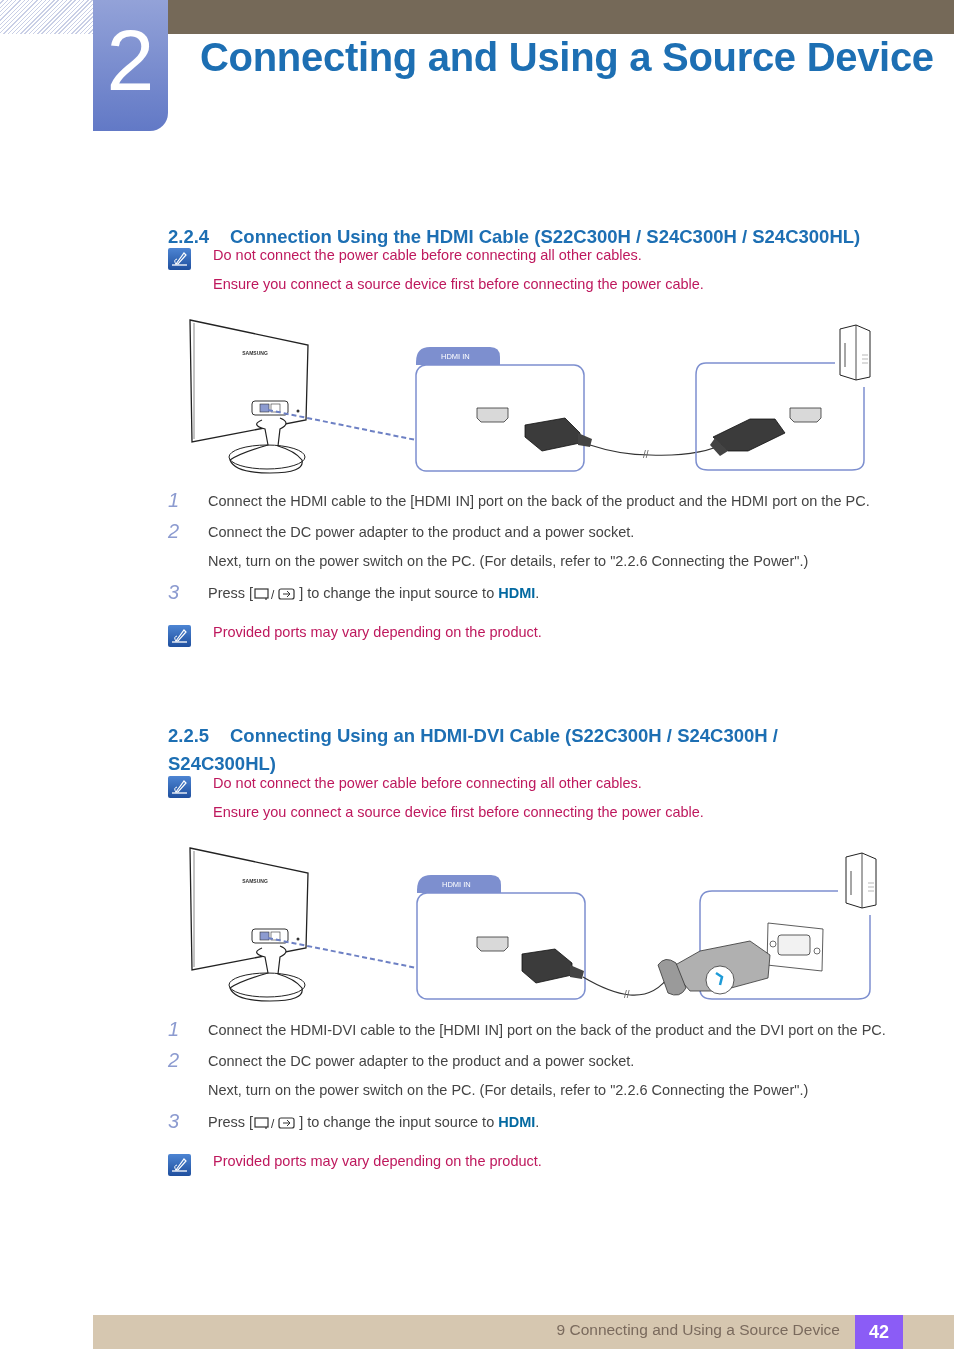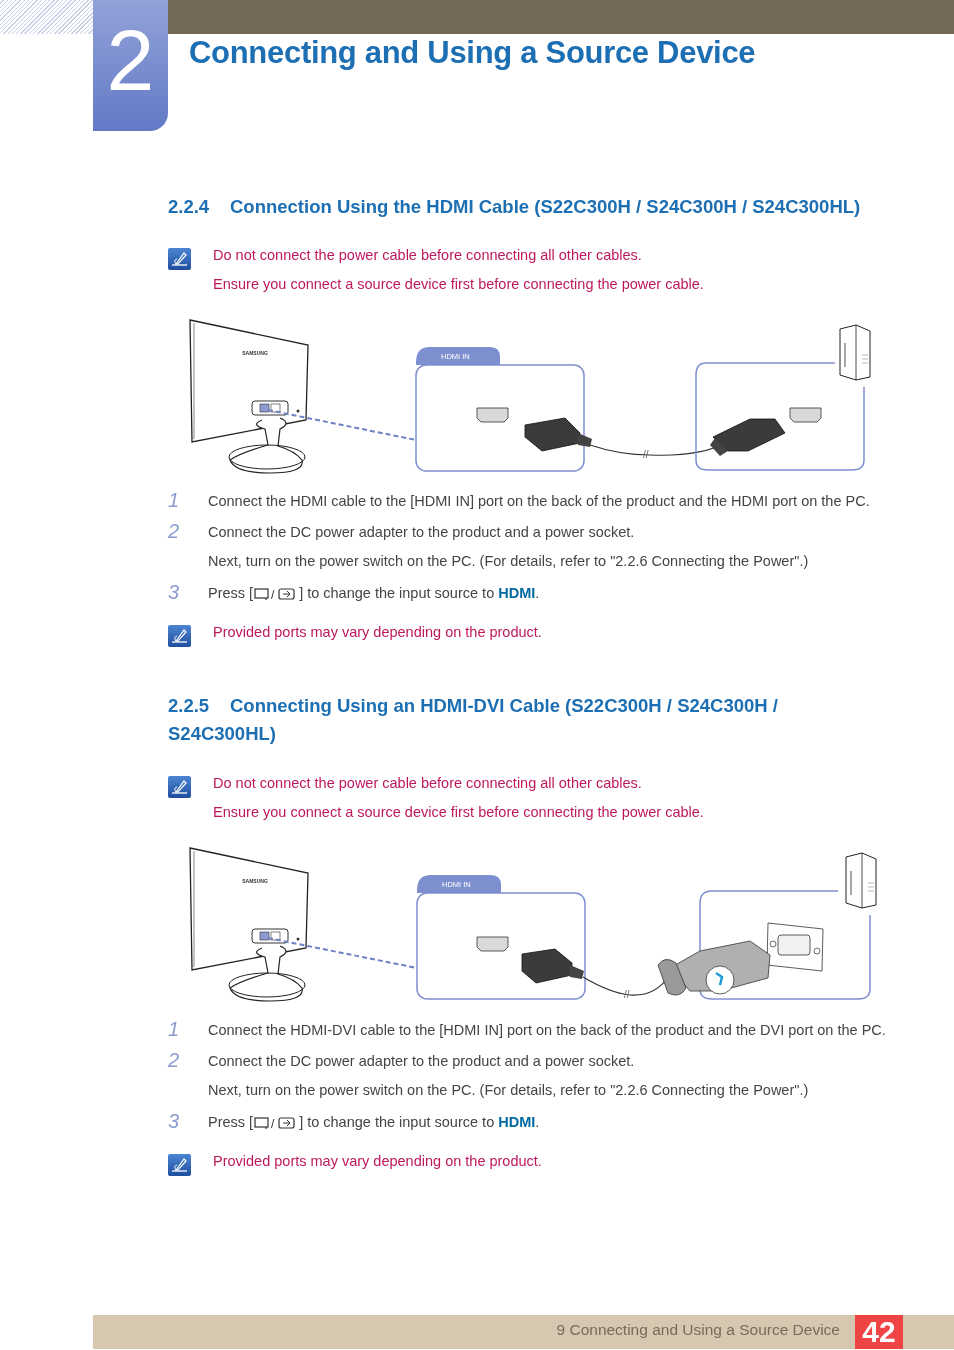--- a/index.html
+++ b/index.html
@@ -6,41 +6,41 @@
   html, body { width:954px; height:1350px; background:#ffffff; overflow:hidden; }
   body { position:relative; font-family:"Liberation Sans", sans-serif; color:#333; }
 
   .hatch { position:absolute; left:0; top:0; width:93px; height:34px;
     background: repeating-linear-gradient(135deg, #ffffff 0 2px, #c9cfe6 2px 3px); }
   .top-bar { position:absolute; left:168px; top:0; width:786px; height:34px; background:#756958; }
   .chapter-tab { position:absolute; left:93px; top:0; width:75px; height:131px;
     background:linear-gradient(180deg,#93a2d8 0%,#6279c6 100%); border-bottom-right-radius:18px; }
   .chapter-num { position:absolute; left:93px; top:10px; width:75px; text-align:center;
     font-size:86px; color:#fff; font-family:"Liberation Sans", sans-serif; line-height:100px; }
-  .chapter-title { position:absolute; left:189px; top:35px; font-size:31px; color:#1d6fb3;
+  .chapter-title { position:absolute; left:200px; top:35px; font-size:40px; color:#1d6fb3;
     font-weight:bold; letter-spacing:-0.3px; }
 
-  .section-title { position:absolute; left:168px; font-size:18.5px; color:#1d6fb3; font-weight:bold; line-height:28px; }
+  .section-title { position:absolute; left:168px; font-size:18.5px; color:#1d6fb3; font-weight:bold; line-height:28px;margin-top:30px; }
   .section-title .num { display:inline-block; width:62px; }
 
   .note-icon { position:absolute; width:23px; height:22px; background:linear-gradient(180deg,#4d85d3,#1f4f9e);
     border-radius:2px; }
   .note-icon svg { position:absolute; left:0; top:0; }
   .note-text { position:absolute; left:213px; font-size:14.5px; color:#be185d; white-space:nowrap; }
 
   .diagram { position:absolute; }
   .step-num { position:absolute; left:168px; font-size:20px; color:#8c9bd0; font-style:italic; font-family:"Liberation Sans", sans-serif; }
   .step-text { position:absolute; left:208px; font-size:14.5px; color:#444; white-space:nowrap; }
   .hl { color:#0369a1; font-weight:bold; }
   .kbd-icons { display:inline-block; vertical-align:middle; }
 
   .footer-bar { position:absolute; left:93px; top:1315px; width:861px; height:34px; background:#d6c7b0; }
   .footer-text { position:absolute; right:114px; top:1321px; font-size:15.5px; color:#7a6a5d; }
-  .page-badge { position:absolute; left:855px; top:1315px; width:48px; height:34px; background:#ef4444;
-    color:#fff; font-size:30px; font-weight:bold; text-align:center; line-height:34px; }
+  .page-badge { position:absolute; left:855px; top:1315px; width:48px; height:34px; background:#8b5cf6;
+    color:#fff; font-size:18px; font-weight:bold; text-align:center; line-height:34px; }
 </style>
 </head>
 <body>
 
 <div class="hatch"></div>
 <div class="top-bar"></div>
 <div class="chapter-tab"></div>
 <div class="chapter-num">2</div>
 <div class="chapter-title">Connecting and Using a Source Device</div>
 

